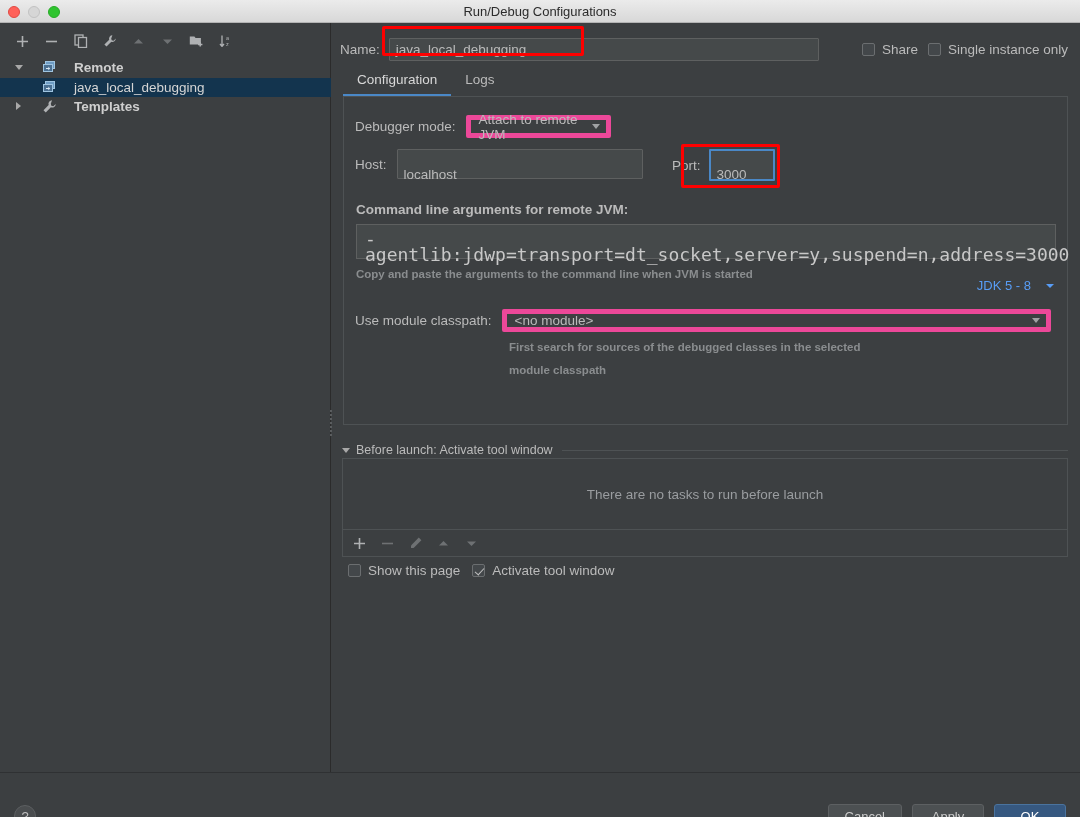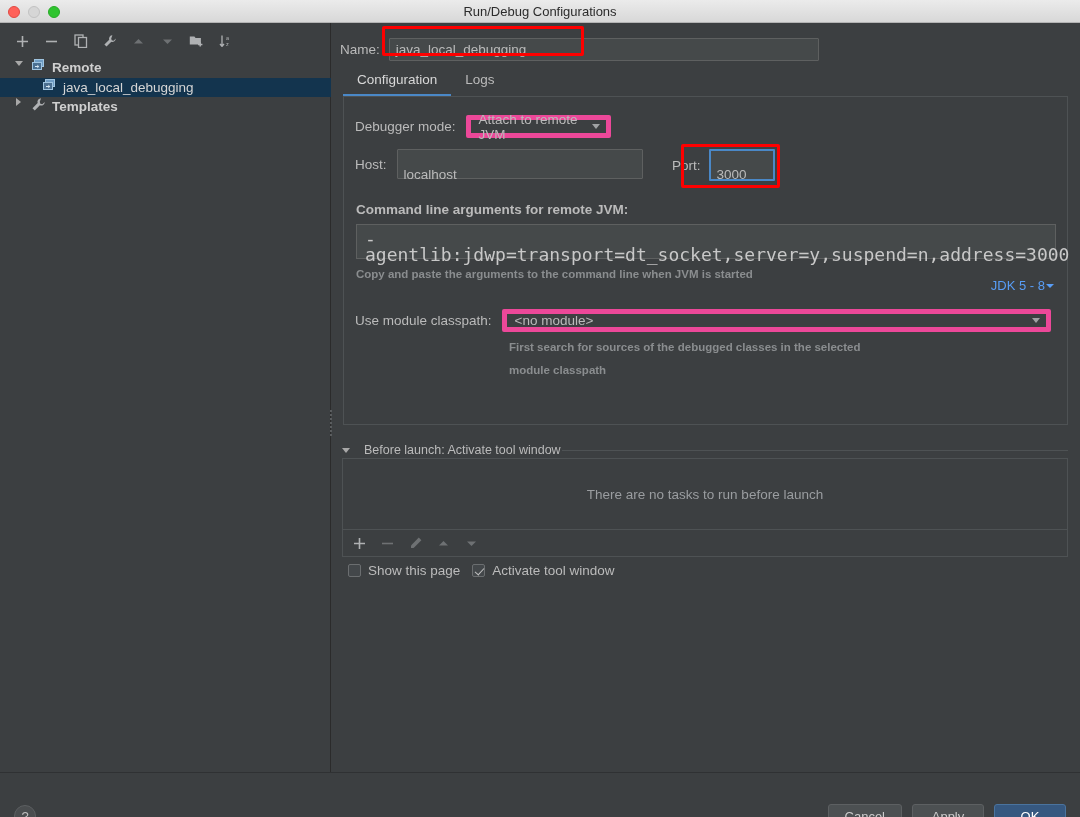--- a/index.html
+++ b/index.html
@@ -48,22 +48,22 @@
     color: #afb1b3;
   }
   .tb-icon.dim { color: #6e7173; }
   .tb-icon svg { display: block; }
 
   .tree {
     position: absolute; top: 35px; left: 0; width: 331px;
     font-size: 13.5px; color: #bbbbbb;
   }
   .tree-row {
-    height: 19.5px; display: flex; align-items: flex-start;
-    padding-left: 14px; gap: 6px; white-space: nowrap;
+    height: 19.5px; display: flex; align-items: center;
+    padding-left: 14px; gap: 17px; white-space: nowrap;
   }
   .tree-row.selected { background: #13344e; color: #d5d5d5; }
   .tree-row.child { padding-left: 42px; }
   .tree-row.group > .tree-label { font-weight: bold; color: #cfcfcf; }
   .twisty { width: 11px; height: 11px; position: relative; flex: 0 0 auto; }
   .twisty::after {
     content: ""; position: absolute; left: 1px; top: 1px;
     border-style: solid;
   }
   .twisty.open::after {
@@ -175,21 +175,21 @@
     border: 1px solid #5e6060; border-radius: 1px;
     font-size: 13.5px; color: #bbbbbb;
     padding: 14px 6px; line-height: 21px;
   }
   .textfield.focused { border: 2px solid #4a88c7; background: #45494a; line-height: 19px; }
   .redbox-port { left: 350px; top: 121px; width: 99px; height: 44px; }
 
   .jdk-link {
     position: absolute; right: 13px; top: 181px;
     font-size: 13px; color: #589df6;
-    display: flex; align-items: center; gap: 1px;
+    display: flex; align-items: center; gap: 15px;
   }
   .chev {
     width: 0; height: 0;
     border-left: 4px solid transparent; border-right: 4px solid transparent;
     border-top: 4.5px solid #589df6;
   }
 
   .args-box {
     position: absolute; left: 12px; top: 127px; width: 700px; height: 35px;
     background: #45494a; border: 1px solid #5e6060;
@@ -197,21 +197,21 @@
     font-size: 18px; color: #c8c8c8;
     padding: 6px 8px; line-height: 16px;
   }
   .hint {
     position: absolute; font-size: 11.5px; color: #8a8d8f; line-height: 15px; font-weight: bold;
   }
 
   
   .bl-header {
     position: absolute; top: 420px; left: 342px;
-    display: flex; align-items: center; gap: 14px;
+    display: flex; align-items: center; gap: 6px;
     font-size: 12.5px; color: #bbbbbb; justify-content: space-between;
   }
   .bl-twisty {
     width: 0; height: 0;
     border-left: 4.5px solid transparent; border-right: 4.5px solid transparent;
     border-top: 5px solid #a8a8a8;
   }
   .bl-line {
     position: absolute; top: 427px; left: 562px; width: 506px; height: 1px;
     background: #4e5254;
@@ -368,20 +368,30 @@
   </div>
 
   <div class="content">
 
     <div class="name-row">
       <span class="name-label">Name:</span>
       <div class="name-input">java_local_debugging</div>
     </div>
     <div class="redbox redbox-name"></div>
 
+    <div class="cb-row">
+      <span class="checkbox">
+        <span class="box"></span>
+        <span>Share</span>
+      </span>
+      <span class="checkbox">
+        <span class="box"></span>
+        <span>Single instance only</span>
+      </span>
+    </div>
 
     <div class="tabs">
       <span class="tab active">Configuration</span>
       <span class="tab">Logs</span>
     </div>
     <div class="tab-sep"></div>
 
     <div class="config-panel">
 
       <div class="form-row" style="left:11px; top:18px;">

